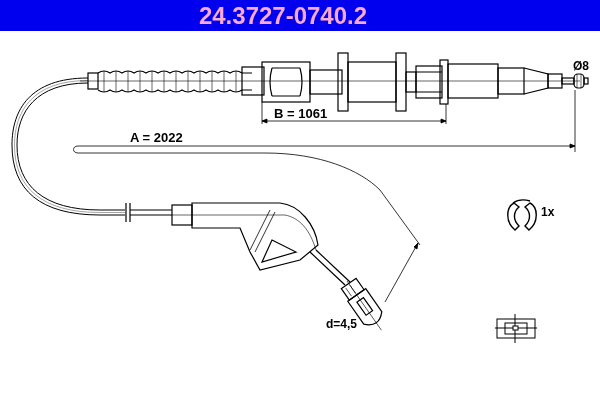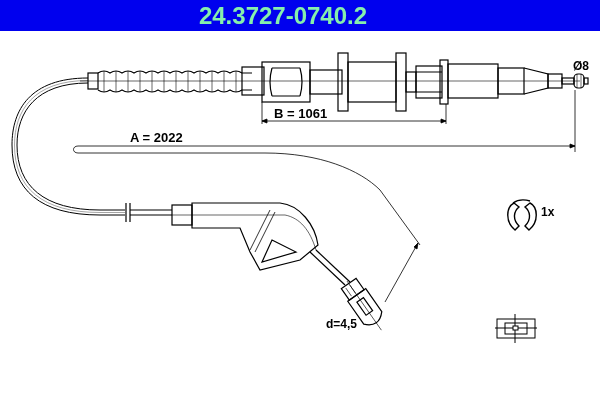--- a/index.html
+++ b/index.html
@@ -1,19 +1,19 @@
 <!DOCTYPE html>
 <html><head>
   <meta charset="utf-8">
   <style>
     html, body { margin: 0; padding: 0; background: #ffffff; }
     body { width: 600px; height: 400px; position: relative; overflow: hidden; font-family: "Liberation Sans", sans-serif; }
     .header {
       position: absolute; left: 0; top: 0; width: 600px; height: 31px;
-      background: #0000ee; color: #86efac;
+      background: #0000ee; color: #f9a8d4;
       display: flex; align-items: center; justify-content: center;
       font-family: "Liberation Sans", sans-serif; font-weight: bold; font-size: 24px;
       letter-spacing: 0px;
     }
     .header .pn { margin-right: 34px; }
     svg.drawing { position: absolute; left: 0; top: 31px; width: 600px; height: 369px; }
     svg text { font-family: "Liberation Sans", sans-serif; font-weight: bold; fill: #000; }
   </style>
 </head>
 <body>

